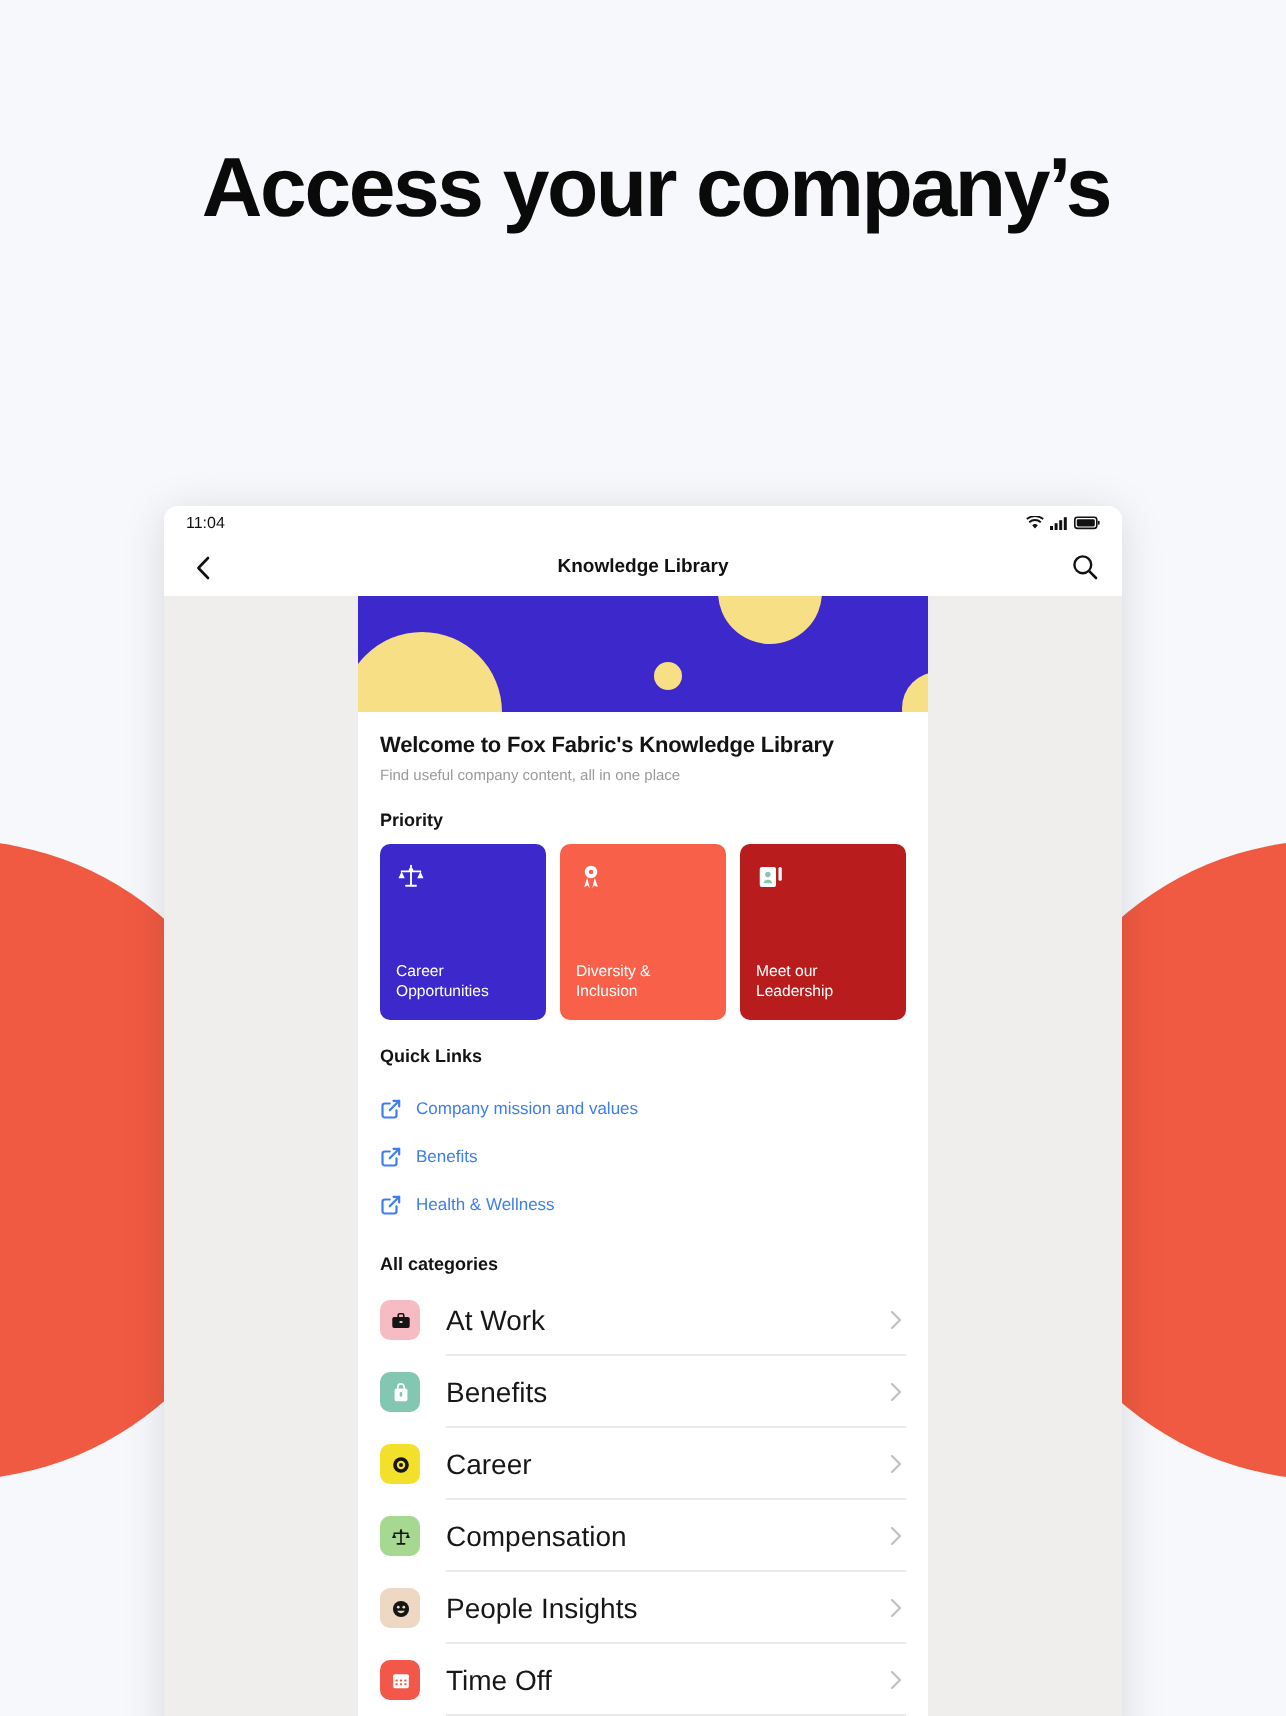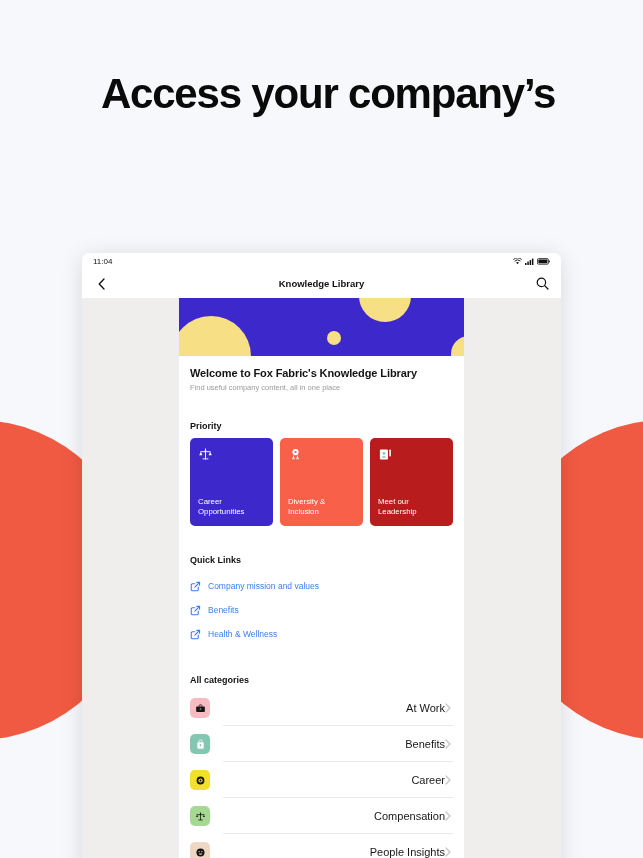--- a/index.html
+++ b/index.html
@@ -135,21 +135,21 @@
   }
   .welcome-sub {
     font-size:7.5px;
     color:#9A9A9A;
     margin-top:4px;
   }
   .section-head {
     font-size:9px;
     font-weight:bold;
     color:#131313;
-    margin-top:29px;
+    margin-top:13px;
   }
 
   
   .priority-row {
     display:flex;
     gap:7px;
     margin-top:7px;
   }
   .pcard {
     flex:1;
@@ -196,25 +196,24 @@
   .cat-icon {
     width:20px; height:20px;
     border-radius:5px;
     flex:none;
     display:flex;
     align-items:center;
     justify-content:center;
   }
   .cat-icon svg { display:block; }
   .cat-label {
-    font-size:11px;
+    font-size:14px;
     color:#171717;
     margin-left:13px;
     flex:1;
-    text-align:right;
   }
   .cat-chevron { margin-right:2px; }
   .cat-row .divider {
     position:absolute;
     left:33px; right:0; bottom:0;
     height:1px;
     background:#EAEAEA;
   }
 </style>
 </head>

